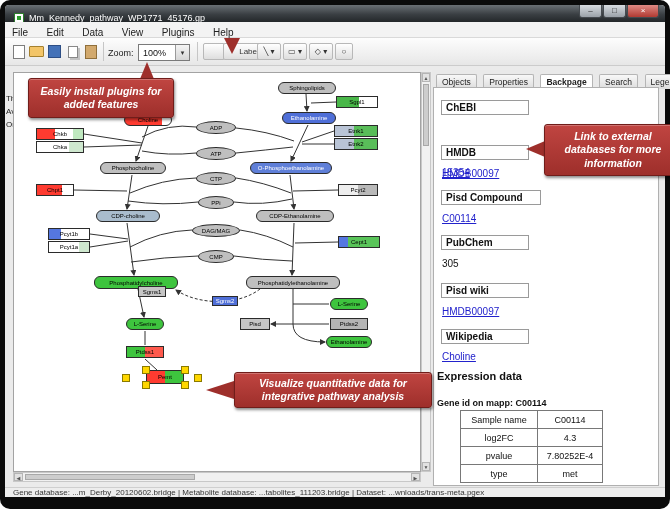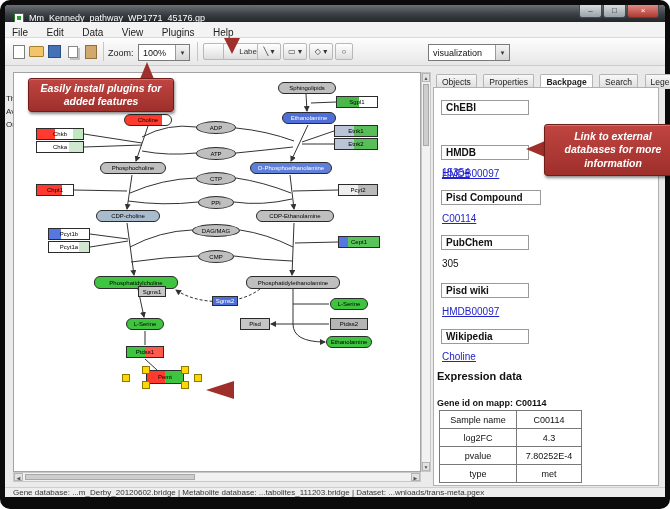--- a/index.html
+++ b/index.html
@@ -42,21 +42,21 @@
   .gene{border-radius:0;background:#fff;}
   .handle{position:absolute;width:6px;height:6px;background:#ffd700;border:1px solid #8a7a00;z-index:25;}
   
   .rpanel{left:432px;top:70px;width:228px;height:417px;background:#e9e9e9;}
   .tab{display:inline-block;margin-left:2px;padding:2px 5px;font-size:8.5px;color:#222;border:1px solid #b5b5b5;border-bottom:none;background:linear-gradient(#f8f8f8,#dcdcdc);border-radius:2px 2px 0 0;}
   .tab.active{background:#fff;font-weight:bold;}
   .rcontent{left:433px;top:87px;width:226px;height:399px;background:#fff;border:1px solid #b0b0b0;}
   .hdrbox{border:1px solid #9a9a9a;background:#fff;font-size:10px;font-weight:bold;color:#111;line-height:14px;padding-left:4px;}
   .blink{font-size:10px;color:#2222cc;text-decoration:underline;}
   .bplain{font-size:10px;color:#111;}
-  .xtable{border-collapse:collapse;}
+  .xtable{border-collapse:collapse;margin-left:21px;}
   .xtable td{border:1px solid #787878;font-size:9px;color:#111;text-align:center;height:15px;background:#fff;}
   .xtable td.c1{width:74px;}
   .xtable td.c2{width:62px;}
   
   .statusbar{left:5px;top:487px;width:660px;height:10px;background:#ededed;border-top:1px solid #cfcfcf;font-size:8px;color:#333;white-space:nowrap;overflow:hidden;}
   
   .callout{background:linear-gradient(#c04541,#9e2f2b);border:1px solid #701d1a;border-radius:3px;color:#fff;font-weight:bold;font-style:italic;text-align:center;display:flex;align-items:center;justify-content:center;z-index:60;font-size:10.5px;line-height:1.25;box-shadow:1px 2px 3px rgba(0,0,0,.45), inset 0 1px 0 rgba(255,255,255,.25);padding:2px 4px;}
   .tri{width:0;height:0;z-index:59;position:absolute;}
   .share{background:#fdfdfd;border:1px solid #cfcfcf;box-shadow:1px 1px 2px rgba(0,0,0,.15);display:flex;align-items:center;justify-content:center;color:#cc2a2a;font-size:17px;font-weight:bold;font-style:italic;z-index:55;}
 </style>
@@ -107,24 +107,20 @@
     <span class="val">100%</span>
     <span class="arr">▾</span>
   </div>
   <div class="a sep" style="left:197px;"></div>
   <div class="a tbtn" style="left:203px;width:18px;padding-left:20px;">an</div>
   <div class="a tbtn" style="left:223px;width:52px;">Label</div>
   <div class="a tbtn" style="left:257px;width:24px;">╲ ▾</div>
   <div class="a tbtn" style="left:283px;width:24px;">▭ ▾</div>
   <div class="a tbtn" style="left:309px;width:24px;">◇ ▾</div>
   <div class="a tbtn" style="left:335px;width:18px;">○</div>
-  <div class="a combo" style="left:428px;top:44px;width:82px;height:17px;">
-    <span class="val">visualization</span>
-    <span class="arr">▾</span>
-  </div>
 
   <div class="a sidelab" style="left:6px;top:94px;">Title:</div>
   <div class="a sidelab" style="left:6px;top:107px;">Availa</div>
   <div class="a sidelab" style="left:6px;top:120px;">Organ</div>
 
   <div class="a canvas"></div>
   <div class="a vscroll">
     <div class="a sb-arr" style="left:0px;top:0px;width:8px;height:9px;">▲</div>
     <div class="a sb-thumb" style="left:1px;top:11px;width:6px;height:62px;"></div>
     <div class="a sb-arr" style="left:0px;top:389px;width:8px;height:9px;">▼</div>
@@ -271,21 +267,22 @@
     </tr>
   </tbody>
     </table>
 
   <div class="a statusbar">
     <span style="position:absolute;left:8px;top:0px;">Gene database: ...m_Derby_20120602.bridge | Metabolite database: ...tabolites_111203.bridge | Dataset: ...wnloads/trans-meta.pgex</span>
   </div>
 
   <div class="tri" style="left:224px;top:38px;border-left:8px solid transparent;border-right:8px solid transparent;border-top:16px solid #9e2f2b;"></div>
 
-  <div class="a callout" style="left:28px;top:78px;width:146px;height:34px;">Easily install plugins for added features</div>
+  <div class="a callout" style="left:28px;top:78px;width:146px;height:40px;">Easily install plugins for added features</div>
   <div class="tri" style="left:140px;top:62px;border-left:7px solid transparent;border-right:7px solid transparent;border-bottom:17px solid #9e2f2b;"></div>
 
   <div class="a callout" style="left:544px;top:124px;width:138px;height:52px;">Link to external databases for more information</div>
   <div class="tri" style="left:526px;top:141px;border-top:8px solid transparent;border-bottom:8px solid transparent;border-right:19px solid #9e2f2b;"></div>
 
+  <div class="a callout" style="left:234px;top:372px;width:198px;height:36px;">Visualize quantitative data for integrative pathway analysis</div>
   <div class="tri" style="left:206px;top:381px;border-top:9px solid transparent;border-bottom:9px solid transparent;border-right:28px solid #9e2f2b;"></div>
 
 </div>
 
 </body></html>

